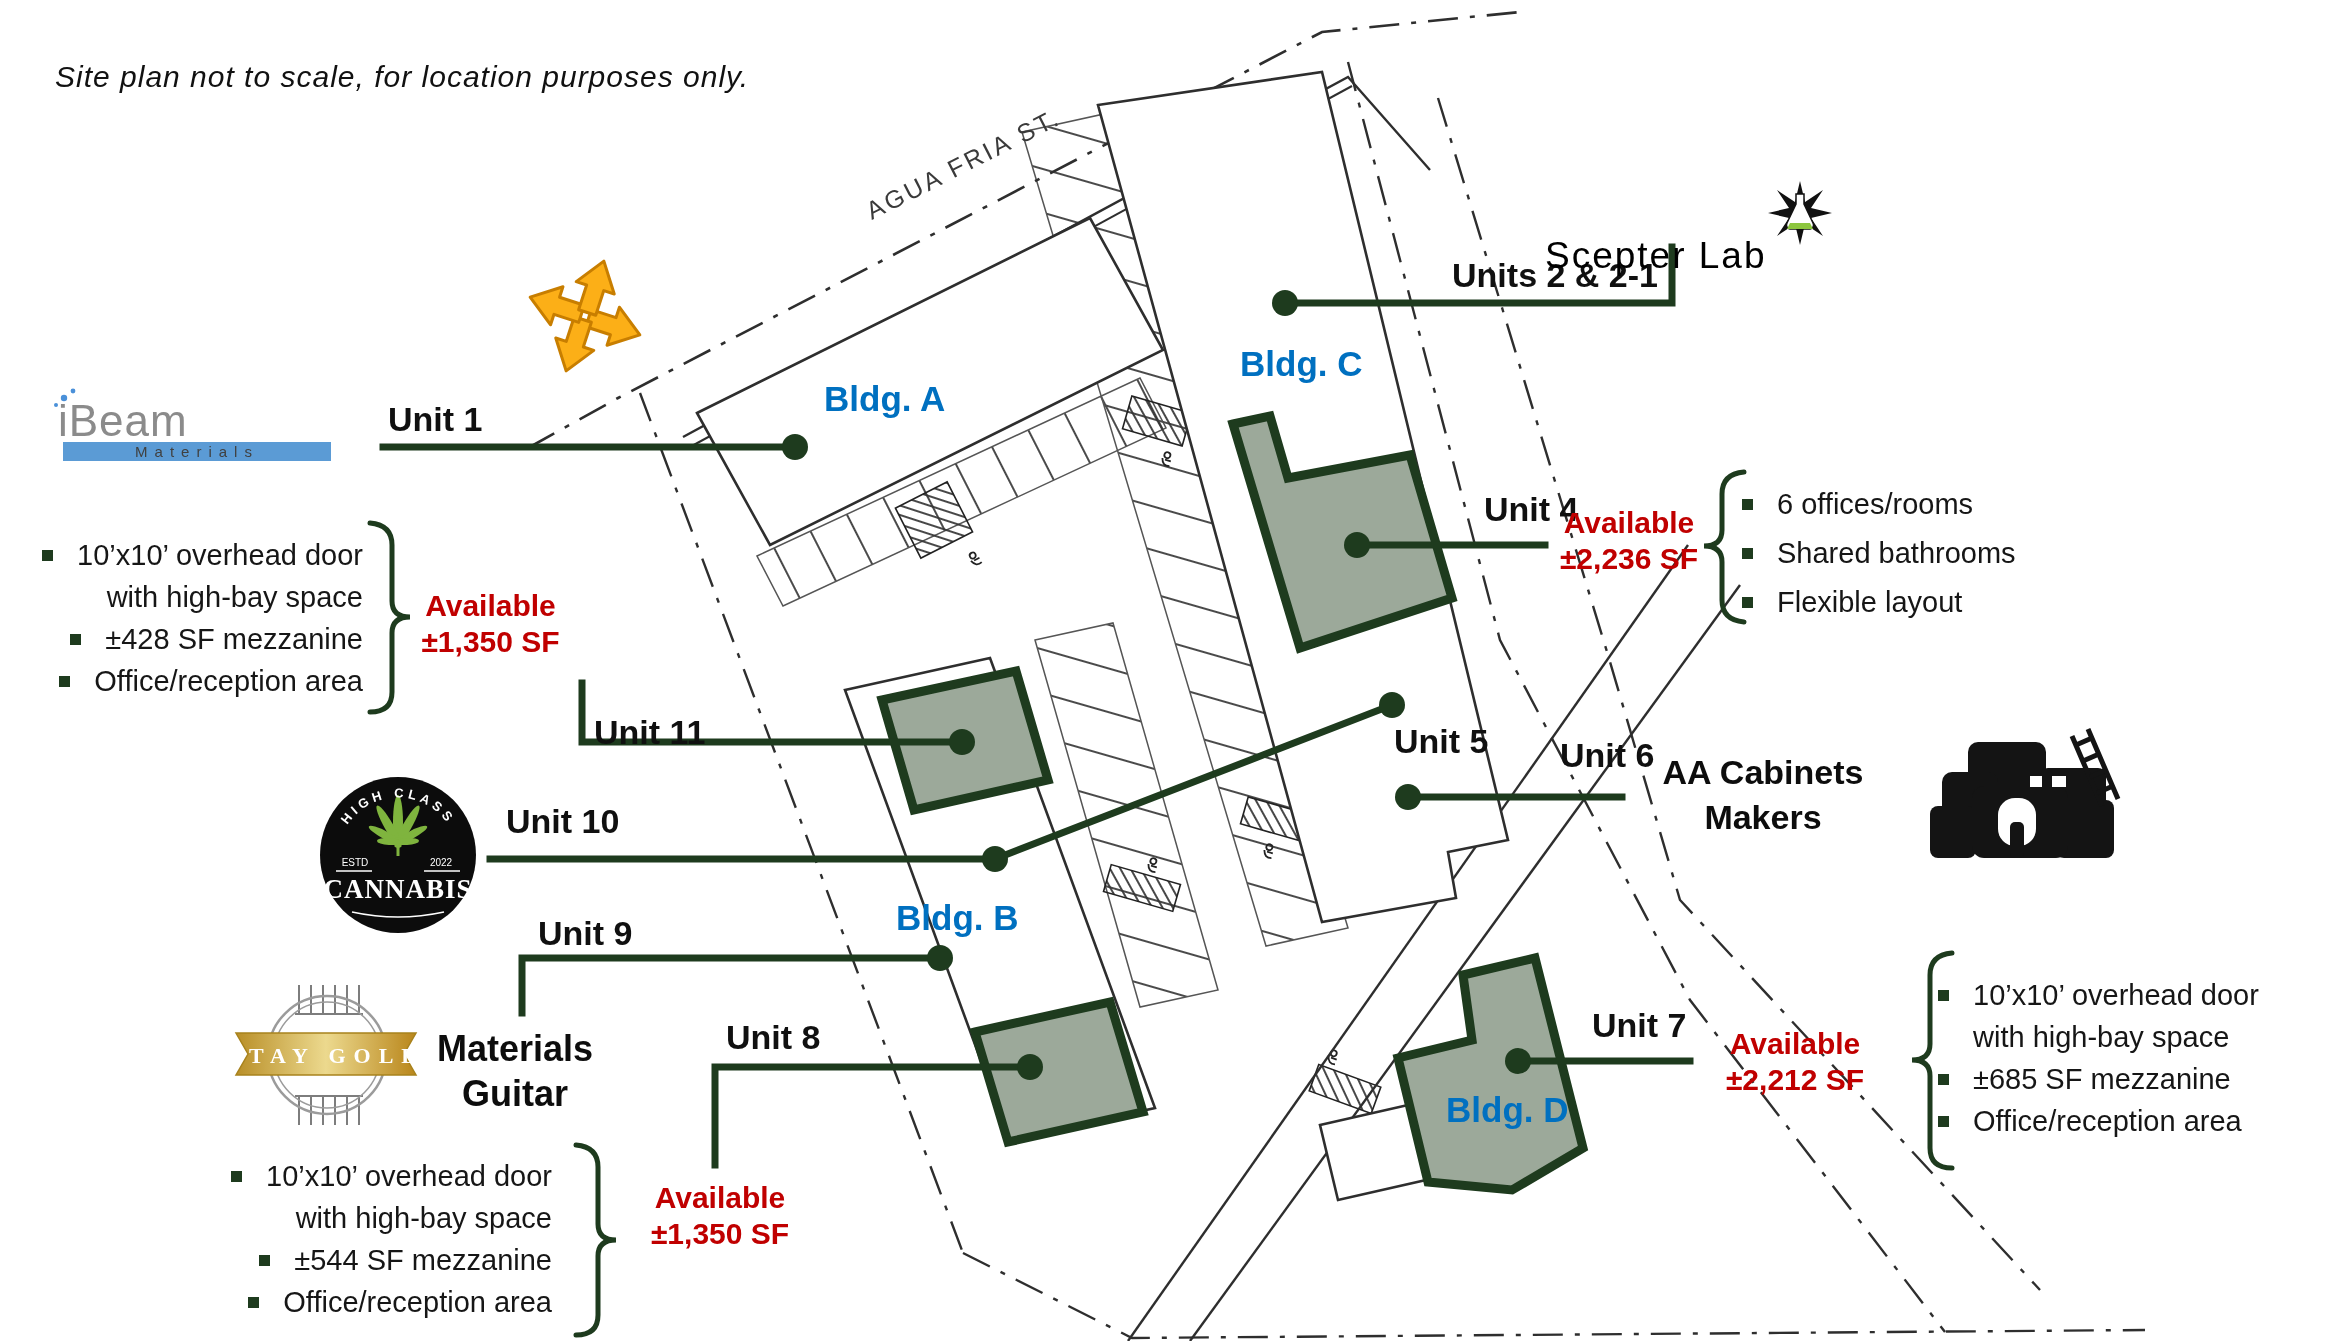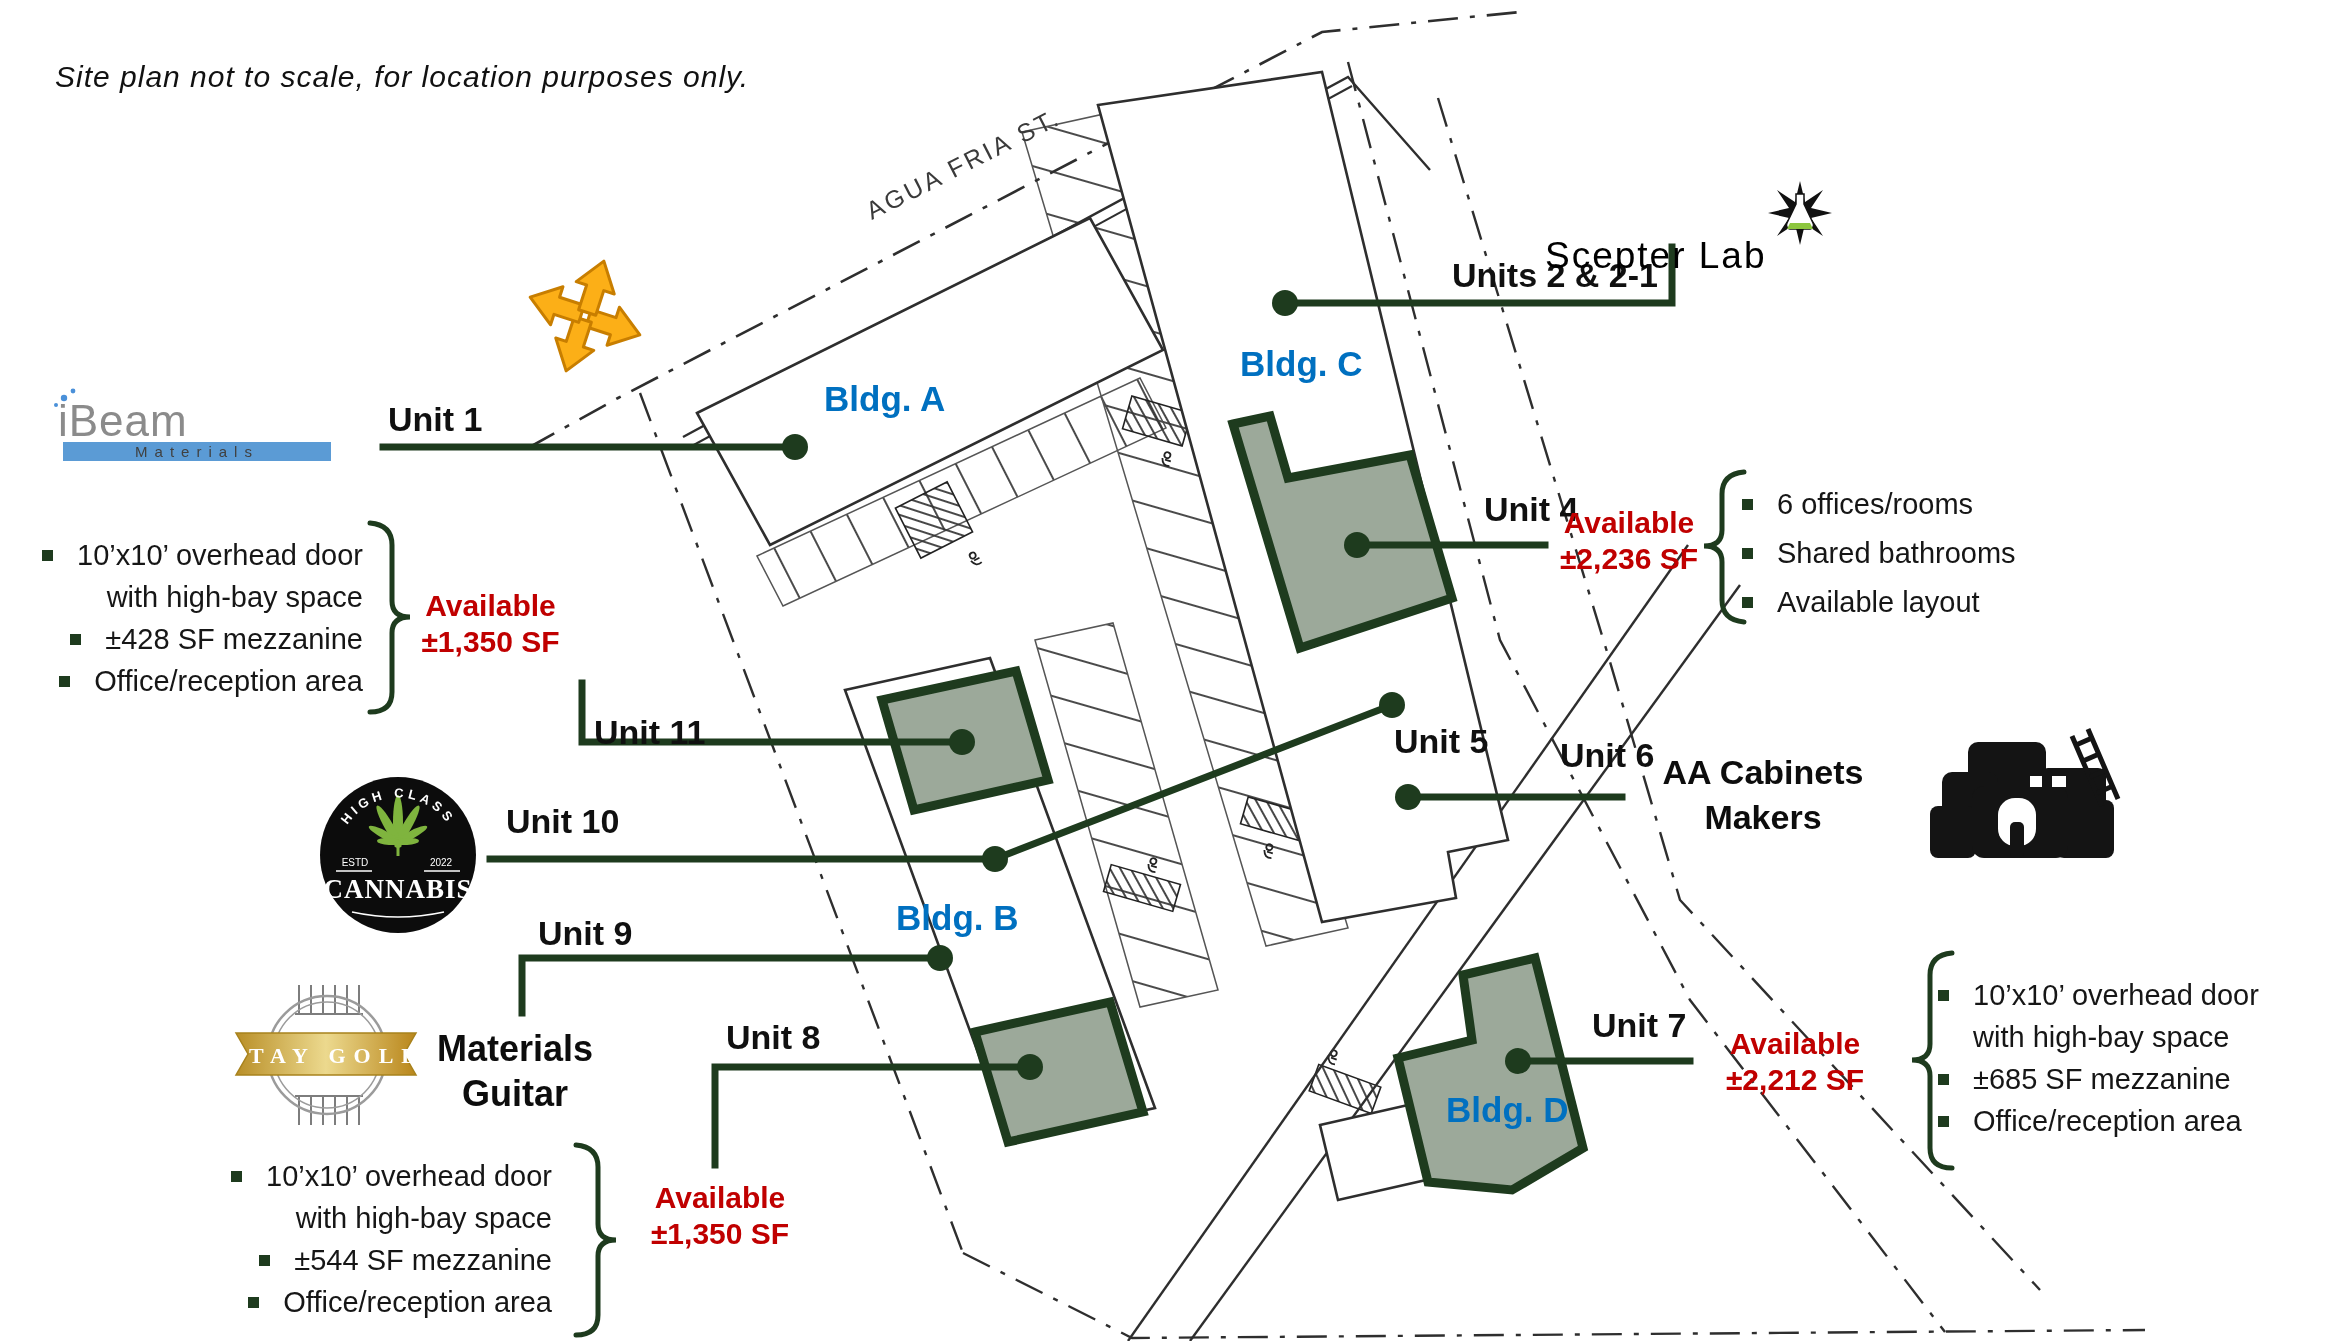--- a/index.html
+++ b/index.html
@@ -253,21 +253,21 @@
     <div class="c-row" style="height:49px;">
         <span class="sq"></span>
         <span>6 offices/rooms</span>
       </div>
     <div class="c-row" style="height:49px;">
         <span class="sq"></span>
         <span>Shared bathrooms</span>
       </div>
     <div class="c-row" style="height:49px;">
         <span class="sq"></span>
-        <span>Available layout</span>
+        <span>Flexible layout</span>
       </div>
   </div>
 
   <div class="lbl callout r" style="left:180px;top:1155px;width:372px;">
     <div class="c-row">
         <span class="sq"></span>
         <span>10’x10’ overhead door</span>
       </div>
     <div class="c-row">
         <span>with high-bay space</span>

